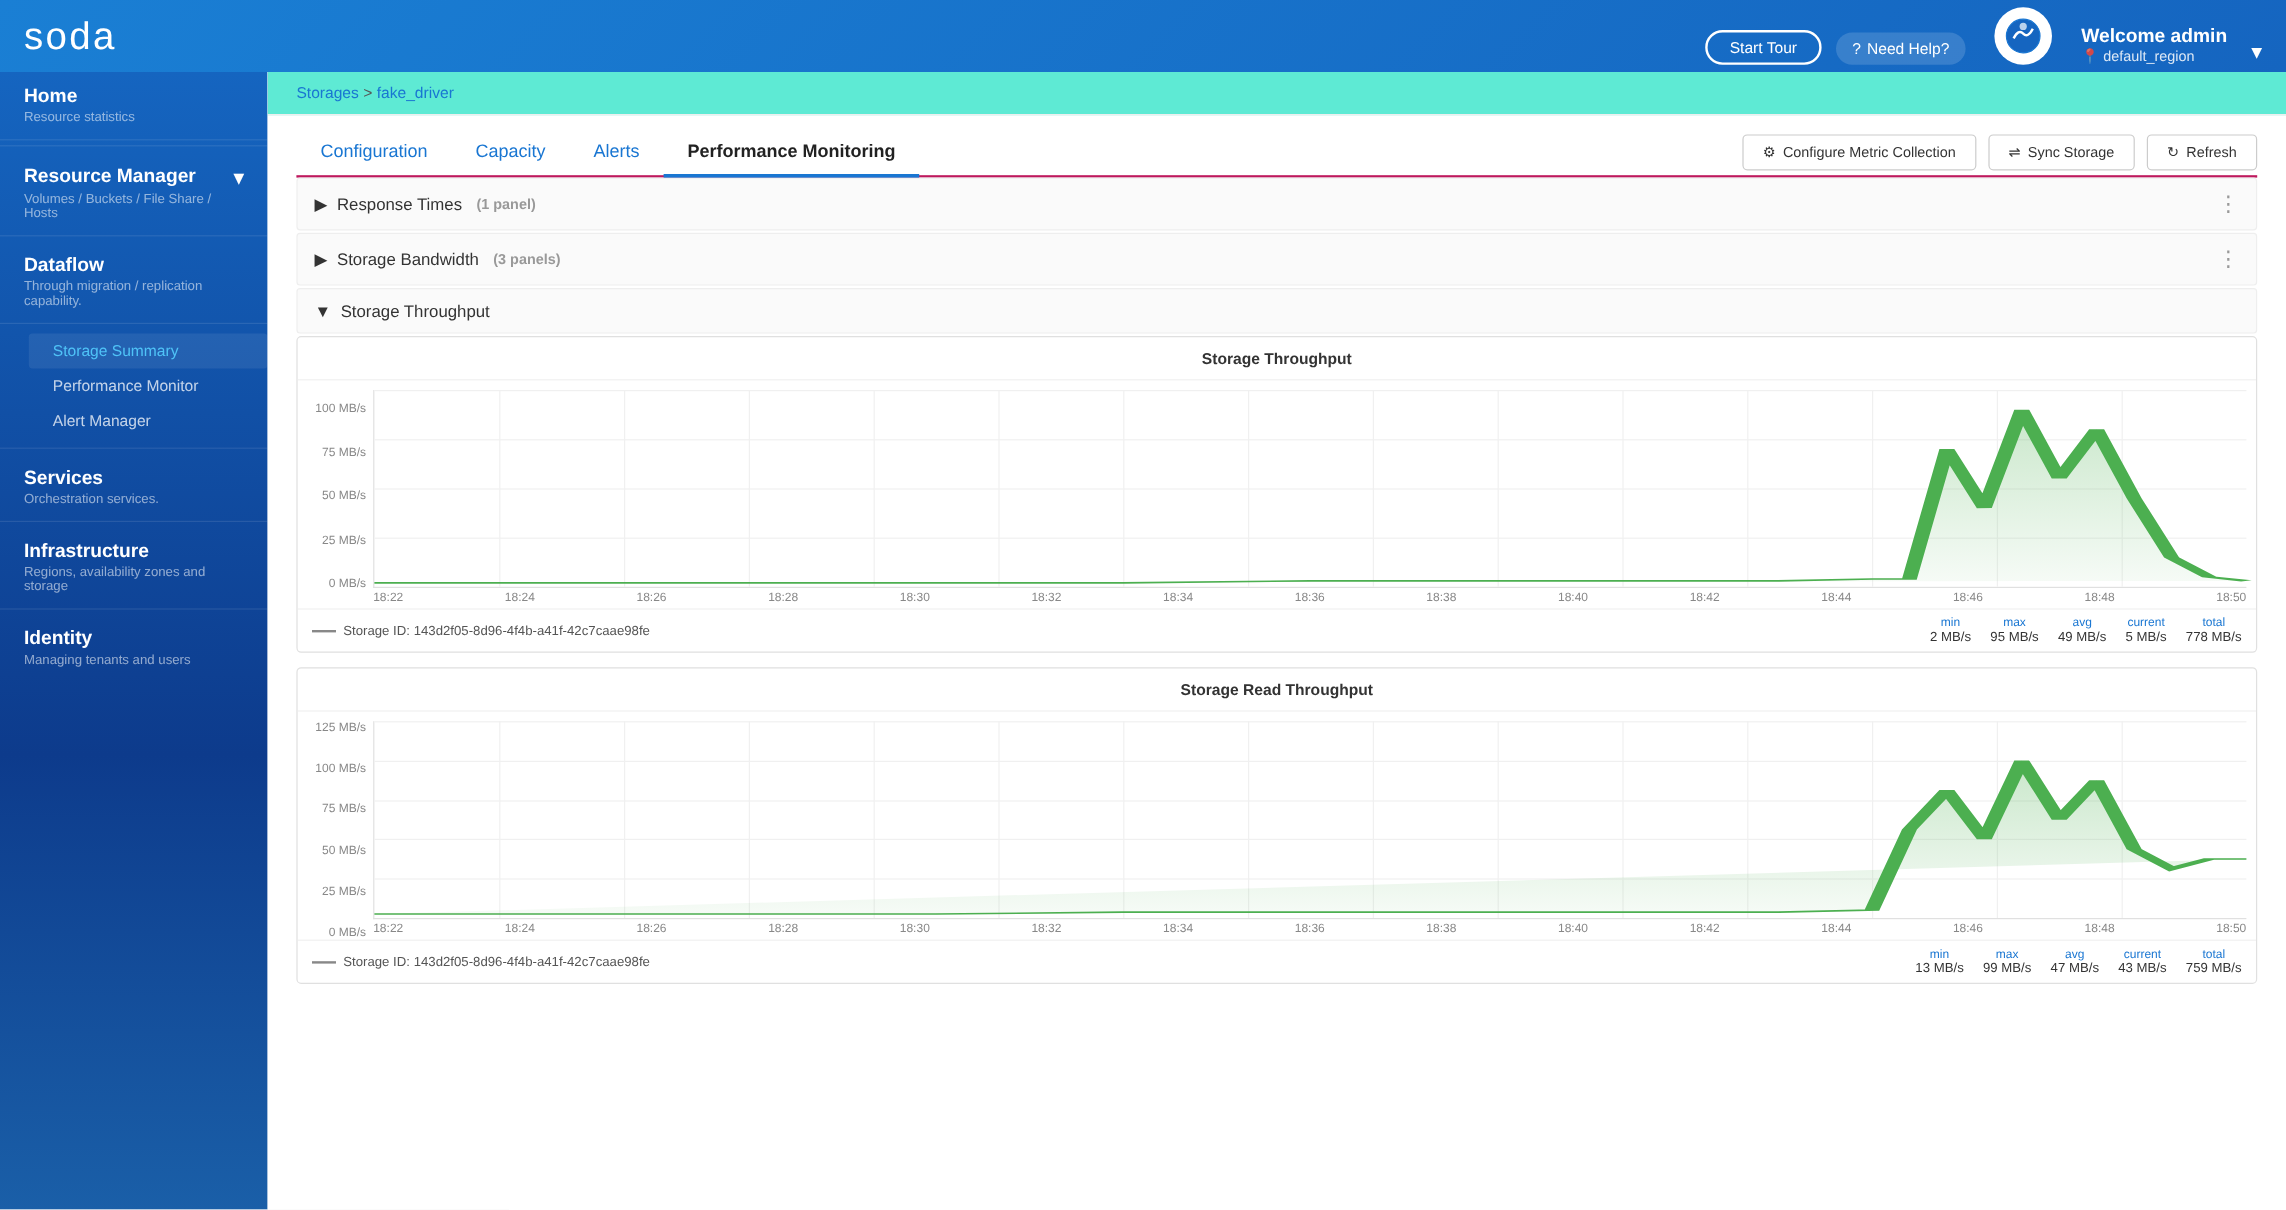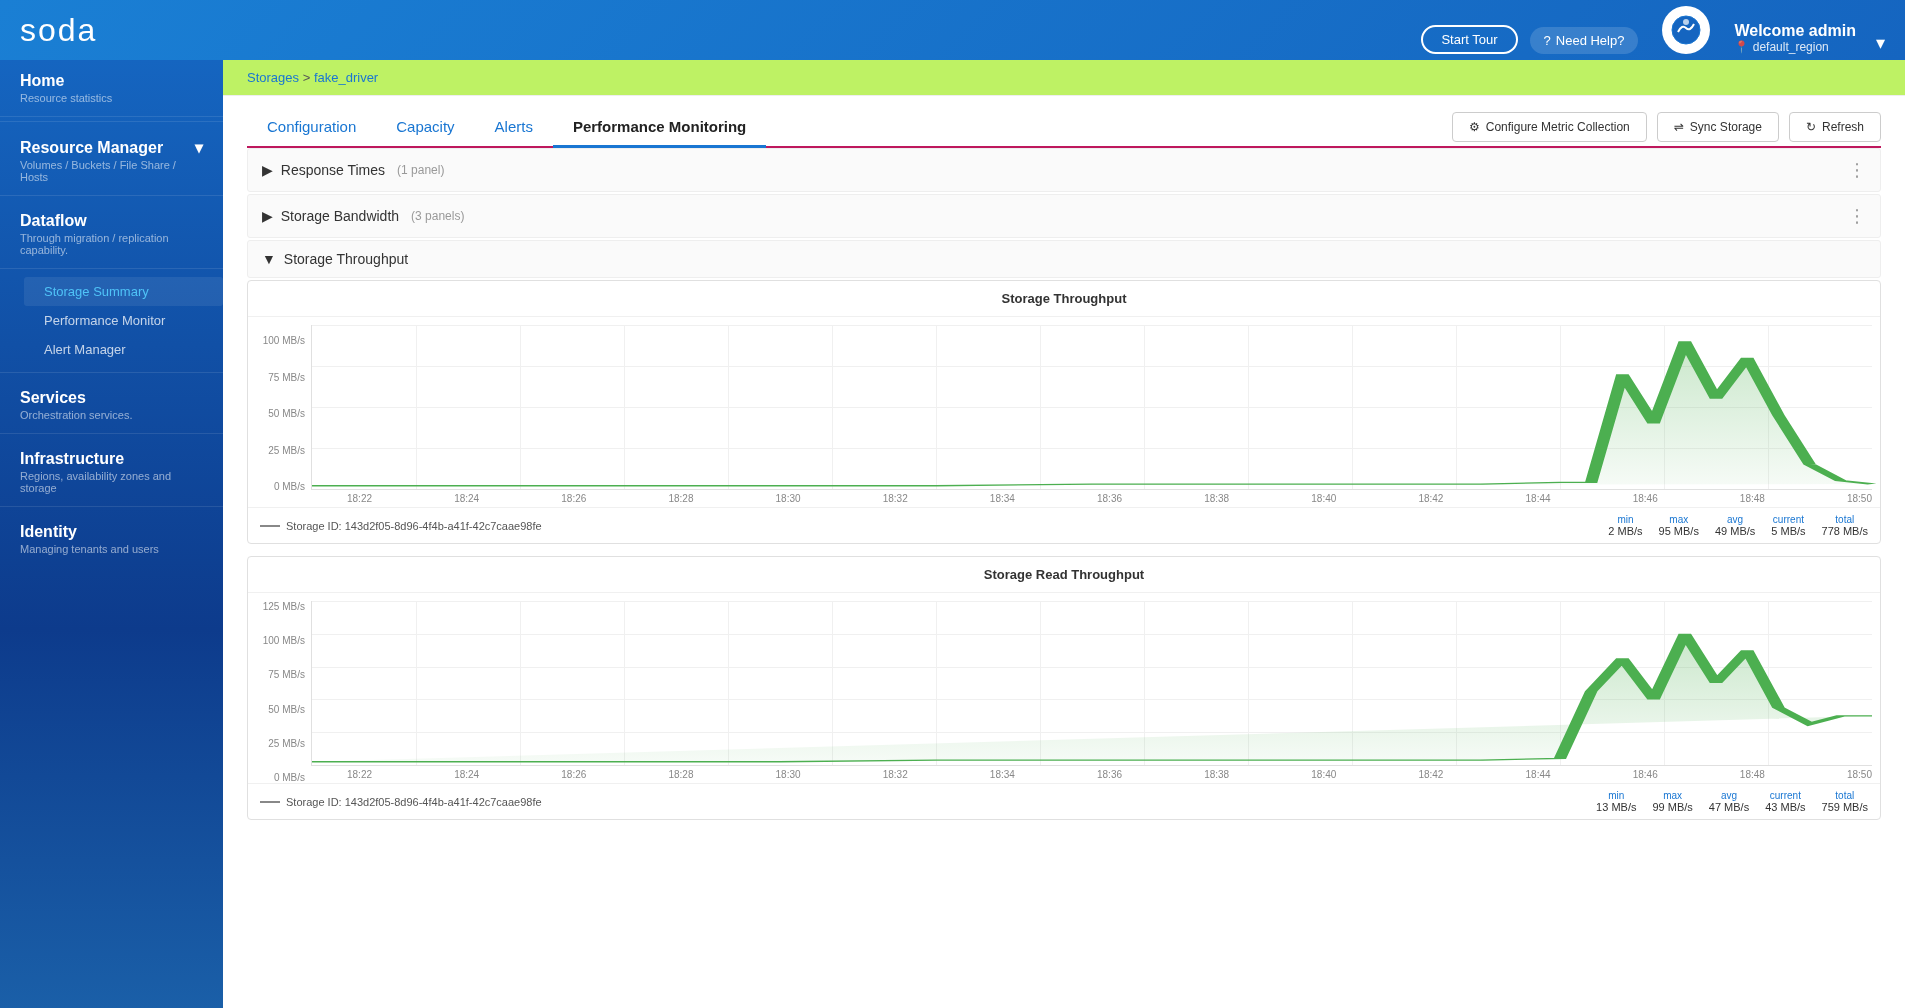--- a/index.html
+++ b/index.html
@@ -111,21 +111,21 @@
       background: rgba(255,255,255,0.08);
     }
 
     
     .main-content { flex: 1; overflow-y: auto; background: white; }
 
     .breadcrumb {
       padding: 10px 24px;
       font-size: 13px;
       color: #1976d2;
-      background: #bef264;
+      background: #5eead4;
       border-bottom: 1px solid #eee;
     }
     .breadcrumb span { color: #555; }
 
     .content-area { padding: 0 24px 20px 24px; }
 
     
     .tabs-actions {
       display: flex;
       align-items: center;
@@ -174,20 +174,21 @@
       gap: 8px;
       background: #fafafa;
       border: 1px solid #eee;
       border-radius: 3px;
       margin-bottom: 2px;
     }
     .accordion-header .panel-count {
       color: #999;
       font-size: 12px;
       margin-left: 4px;
+      font-weight: bold;
     }
     .accordion-header .dots-menu {
       margin-left: auto;
       color: #999;
       font-size: 18px;
     }
 
     
     .chart-panel {
       border: 1px solid #e0e0e0;
@@ -216,21 +217,20 @@
       text-align: right;
       padding-right: 6px;
     }
     .y-label { font-size: 10px; color: #888; }
     .x-labels {
       display: flex;
       justify-content: space-between;
       padding: 3px 0;
       font-size: 10px;
       color: #888;
-      margin-left: 36px;
     }
 
     .chart-footer {
       padding: 6px 12px;
       border-top: 1px solid #f0f0f0;
       display: flex;
       align-items: center;
       justify-content: space-between;
       font-size: 11px;
       overflow: hidden;

